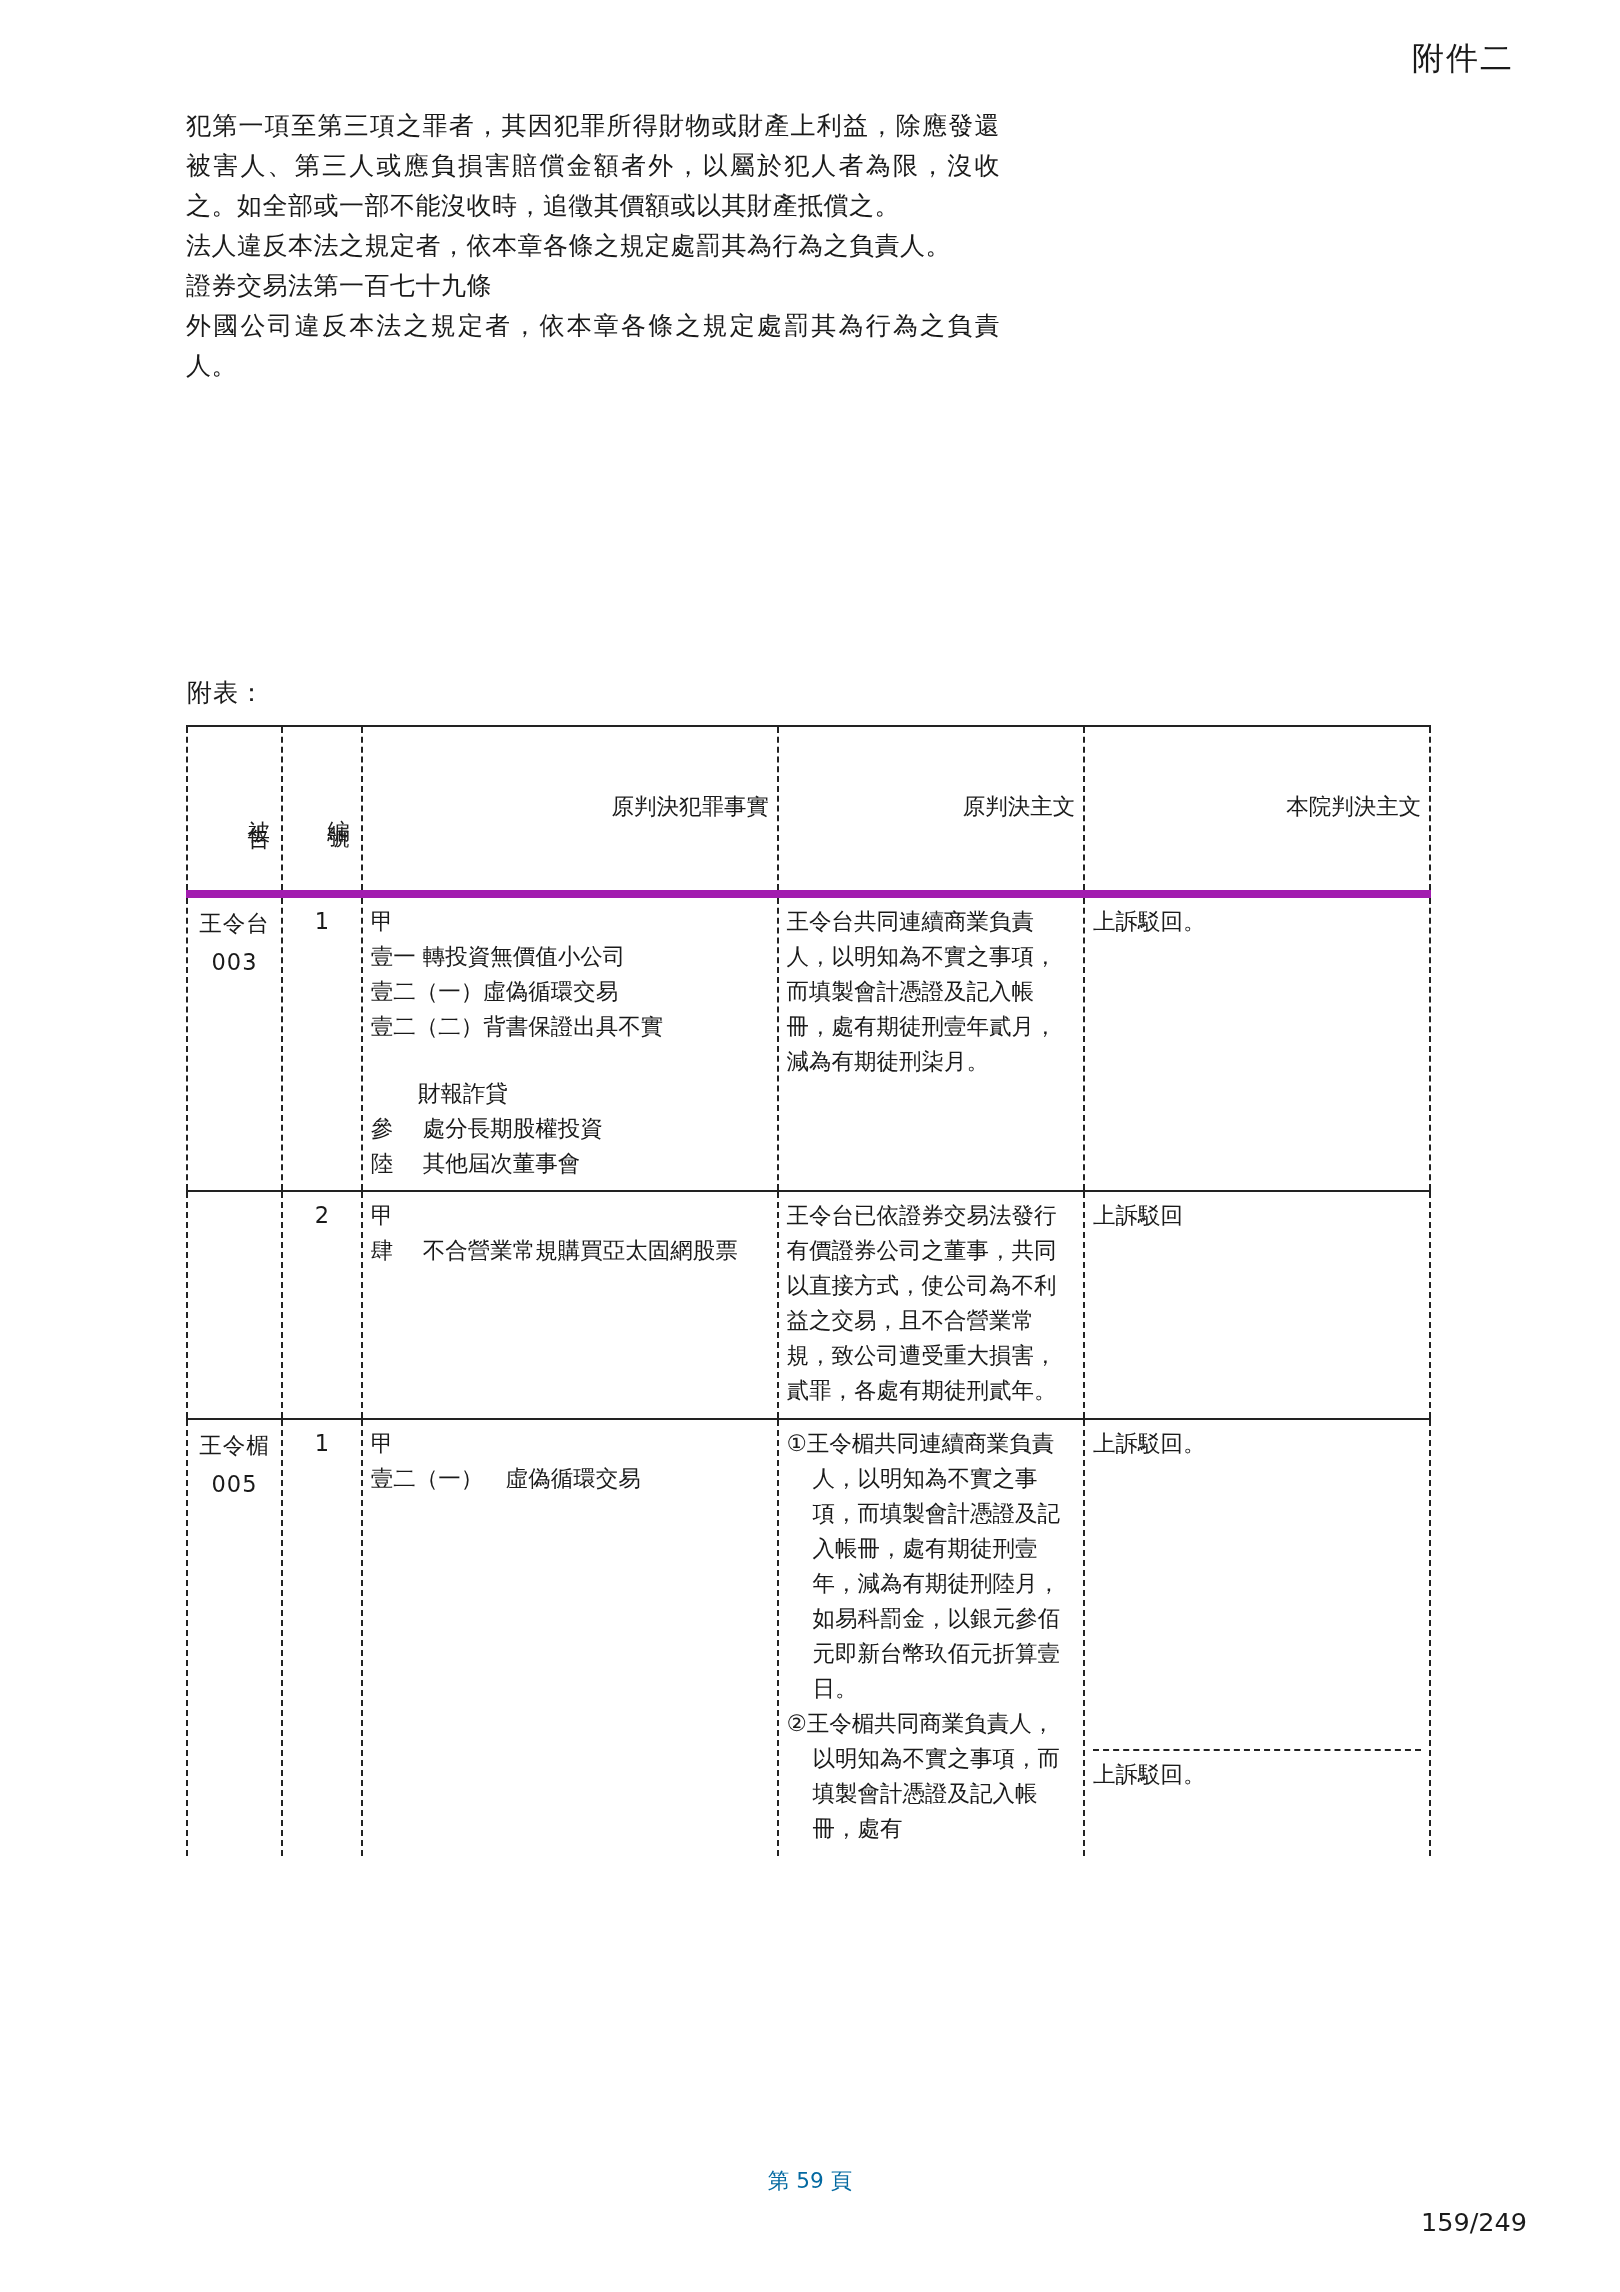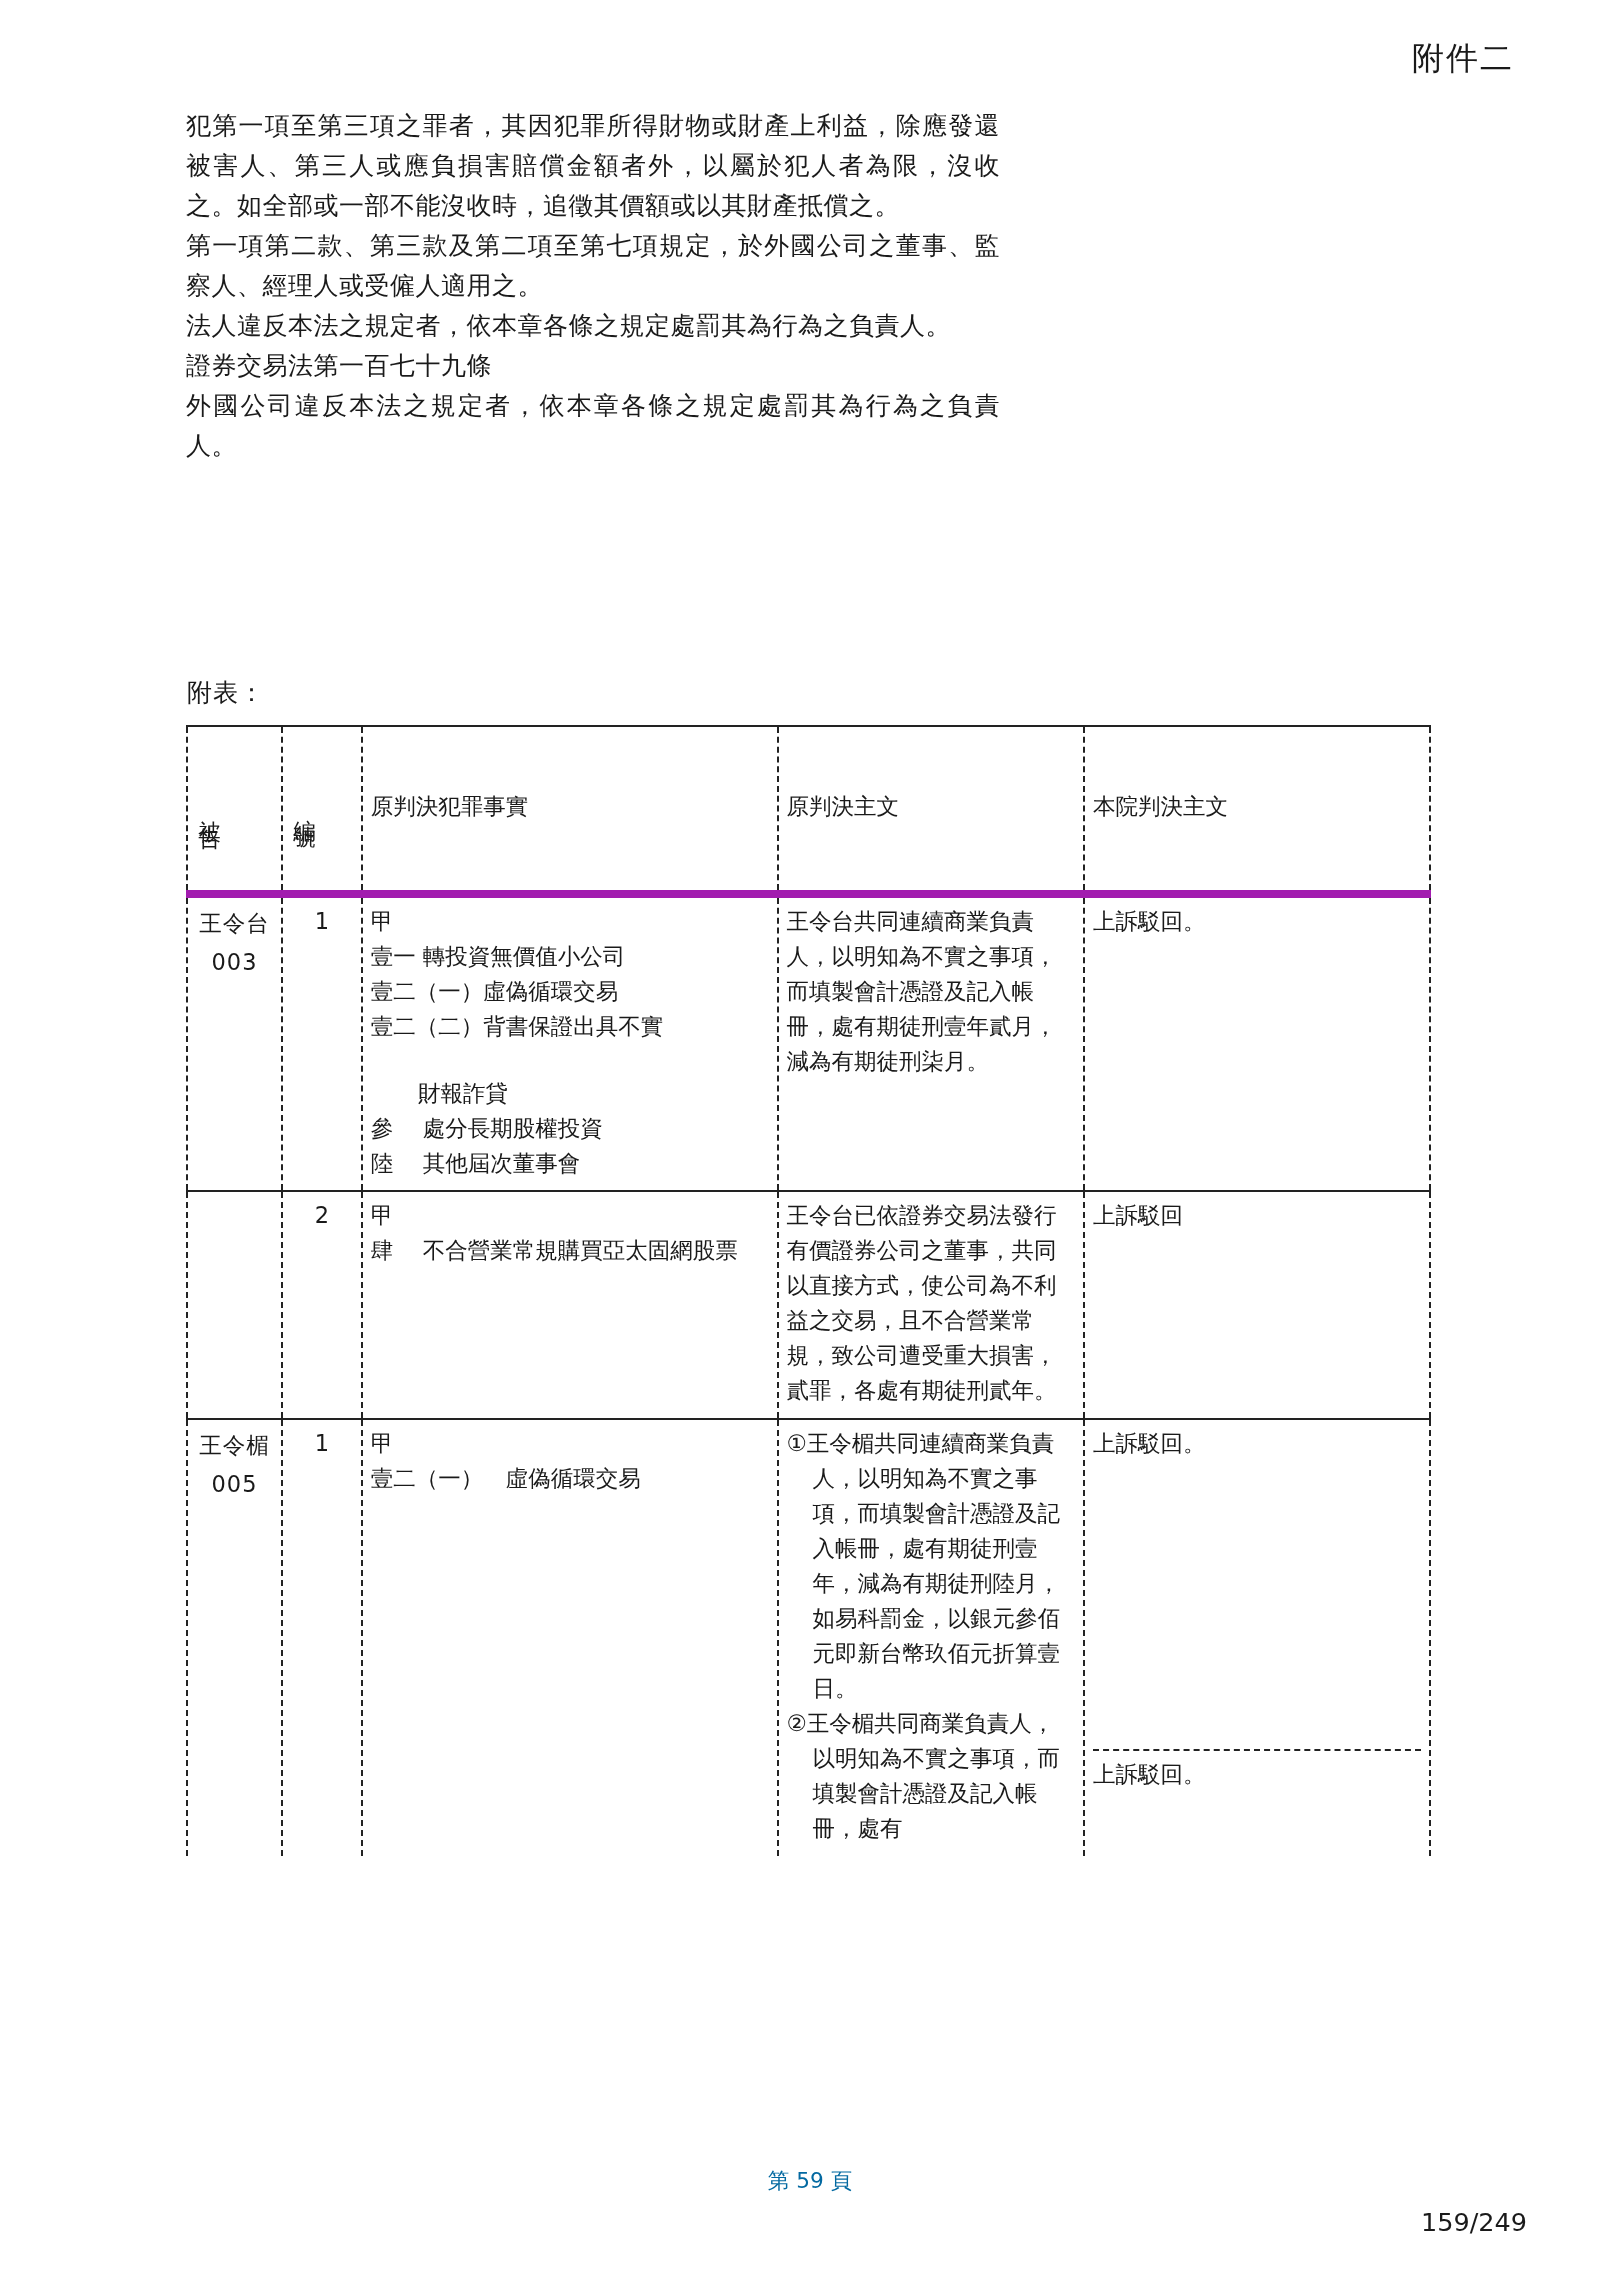--- a/index.html
+++ b/index.html
@@ -68,21 +68,21 @@
   table.doc td, table.doc th {
     border-left: 2px dashed #222;
     border-right: 2px dashed #222;
     vertical-align: top;
     padding: 5.9px 7.8px 9.8px 7.8px;
     font-weight: normal;
   }
   table.doc thead th {
     border-top: 2px solid #222;
     border-bottom: 8px solid #a21caf;
-    text-align: left;
+    text-align: right;
     vertical-align: middle;
     height: 147px;
   }
   table.doc tbody tr.group-end > td {
     border-bottom: 2px solid #222;
   }
   table.doc tbody tr.sub-end > td {
     border-bottom: 2px solid #222;
   }
   .c-def { width: 76px; text-align: center; }
@@ -132,21 +132,20 @@
 </style>
 </head>
 <body>
 
 <div class="page">
 
   <div class="corner-label">附件二</div>
 
   <div class="body-text">
     <p>犯第一項至第三項之罪者，其因犯罪所得財物或財產上利益，除應發還被害人、第三人或應負損害賠償金額者外，以屬於犯人者為限，沒收之。如全部或一部不能沒收時，追徵其價額或以其財產抵償之。</p>
-    <p>第一項第二款、第三款及第二項至第七項規定，於外國公司之董事、監察人、經理人或受僱人適用之。</p>
     <p>法人違反本法之規定者，依本章各條之規定處罰其為行為之負責人。</p>
     <p>證券交易法第一百七十九條</p>
     <p>外國公司違反本法之規定者，依本章各條之規定處罰其為行為之負責人。</p>
   </div>
 
   <div class="attach-label">附表：</div>
 
   <div class="tbl-wrap">
     <table class="doc">
       <thead>

